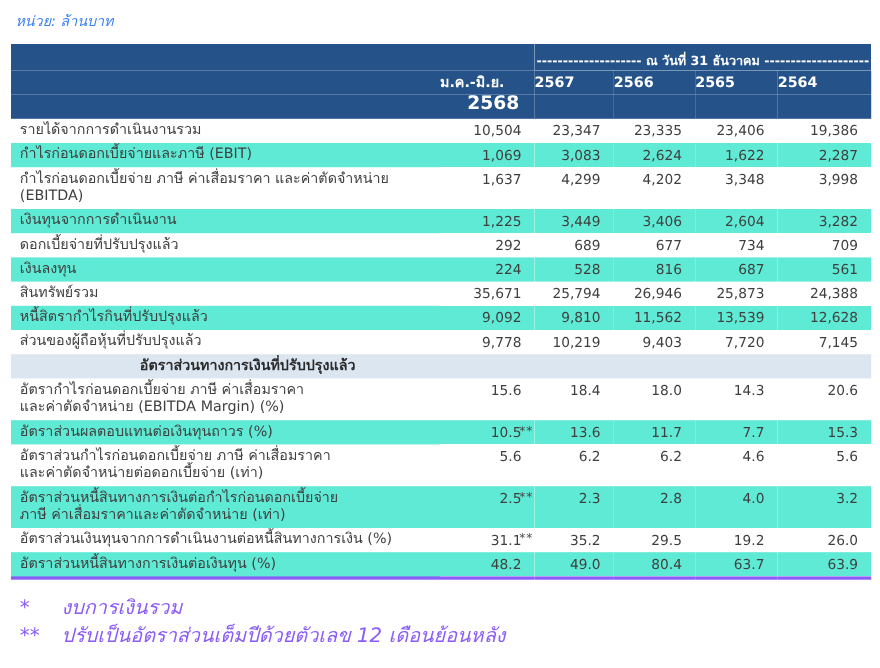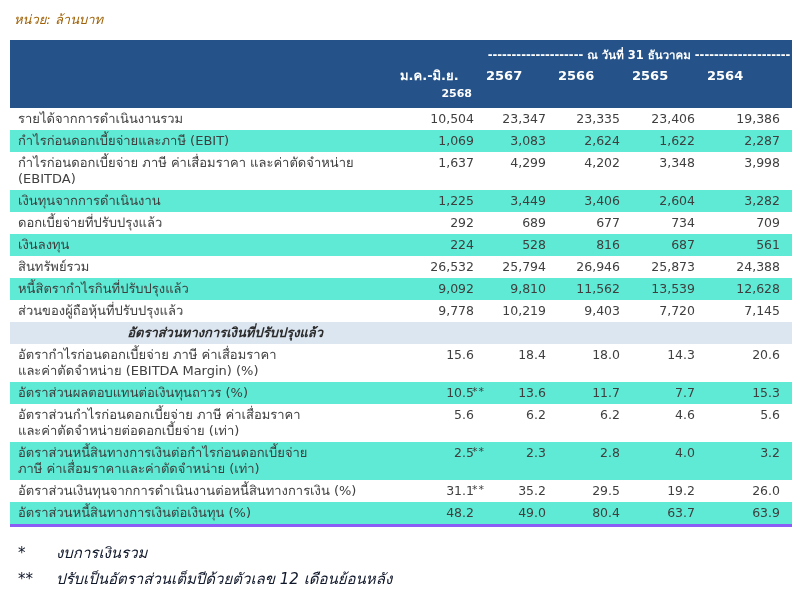--- a/index.html
+++ b/index.html
@@ -2,48 +2,48 @@
 <html><head>
 <meta charset="utf-8">
 <style>
   html,body { margin:0; padding:0; }
   body {
     width:800px; height:607px; background:#ffffff; overflow:hidden;
     font-family:"DejaVu Sans","Liberation Sans",sans-serif;
     color:#3f3f3f;
   }
   .unit-note {
-    font-style:italic; font-size:13px; color:#a16207;
+    font-style:italic; font-size:13px; color:#3b82f6;
     padding:9px 0 0 14px;
   }
   table.fin {
     border-collapse:collapse; table-layout:fixed;
     width:782px; margin:10px 0 0 10px;
     border-bottom:3px solid #8b5cf6;
   }
   td { vertical-align:top; line-height:16px; }
   thead td { background:#255389; color:#ffffff; font-weight:bold; }
   .dash-row td { padding-top:7px; font-size:11.5px; letter-spacing:0; }
   .dash-cell { text-align:center; white-space:nowrap; overflow:hidden; }
   .hdr-num { text-align:left; padding:4px 14px 2px 0; font-size:13px; }
-  .hdr-num2 { text-align:right; padding:0 14px 6px 0; font-size:11px; }
+  .hdr-num2 { text-align:right; padding:0 14px 6px 0; font-size:17px; }
   tbody td.lbl { padding:3px 4px 3px 8px; font-size:13px; }
   tbody td.num { text-align:right; padding:3px 12px 3px 0; font-size:12.5px; position:relative; }
   tbody tr.stripe td { background:#5eead4; }
   td.lbl span { display:block; }
   tr.section td {
     background:#dce6f1; font-weight:bold; font-size:13px; color:#2b2b2b;
-    text-align:center; padding:3px 46% 3px 8px;font-style:italic;
+    text-align:center; padding:3px 46% 3px 8px;
   }
   .flag {
     position:absolute; right:1px; top:2px;
     font-size:11px; letter-spacing:1px;
   }
   .footnotes { margin:13px 0 0 18px; }
-  .fn { font-size:15px; font-style:italic; color:#0f172a; line-height:26px; }
+  .fn { font-size:18px; font-style:italic; color:#8b5cf6; line-height:26px; }
   .fn .marker { display:inline-block; width:38px; }
 </style>
 </head>
 <body>
 
 <div class="unit-note">หน่วย: ล้านบาท</div>
 
 <table class="fin">
   <colgroup>
     <col style="width:390px">
@@ -135,21 +135,21 @@
       <td class="num">224</td>
       <td class="num">528</td>
       <td class="num">816</td>
       <td class="num">687</td>
       <td class="num">561</td>
     </tr>
     <tr>
       <td class="lbl">
           <span>สินทรัพย์รวม</span>
         </td>
-      <td class="num">26,532</td>
+      <td class="num">35,671</td>
       <td class="num">25,794</td>
       <td class="num">26,946</td>
       <td class="num">25,873</td>
       <td class="num">24,388</td>
     </tr>
     <tr class="stripe">
       <td class="lbl">
           <span>หนี้สิตรากำไรกินที่ปรับปรุงแล้ว</span>
         </td>
       <td class="num">9,092</td>

